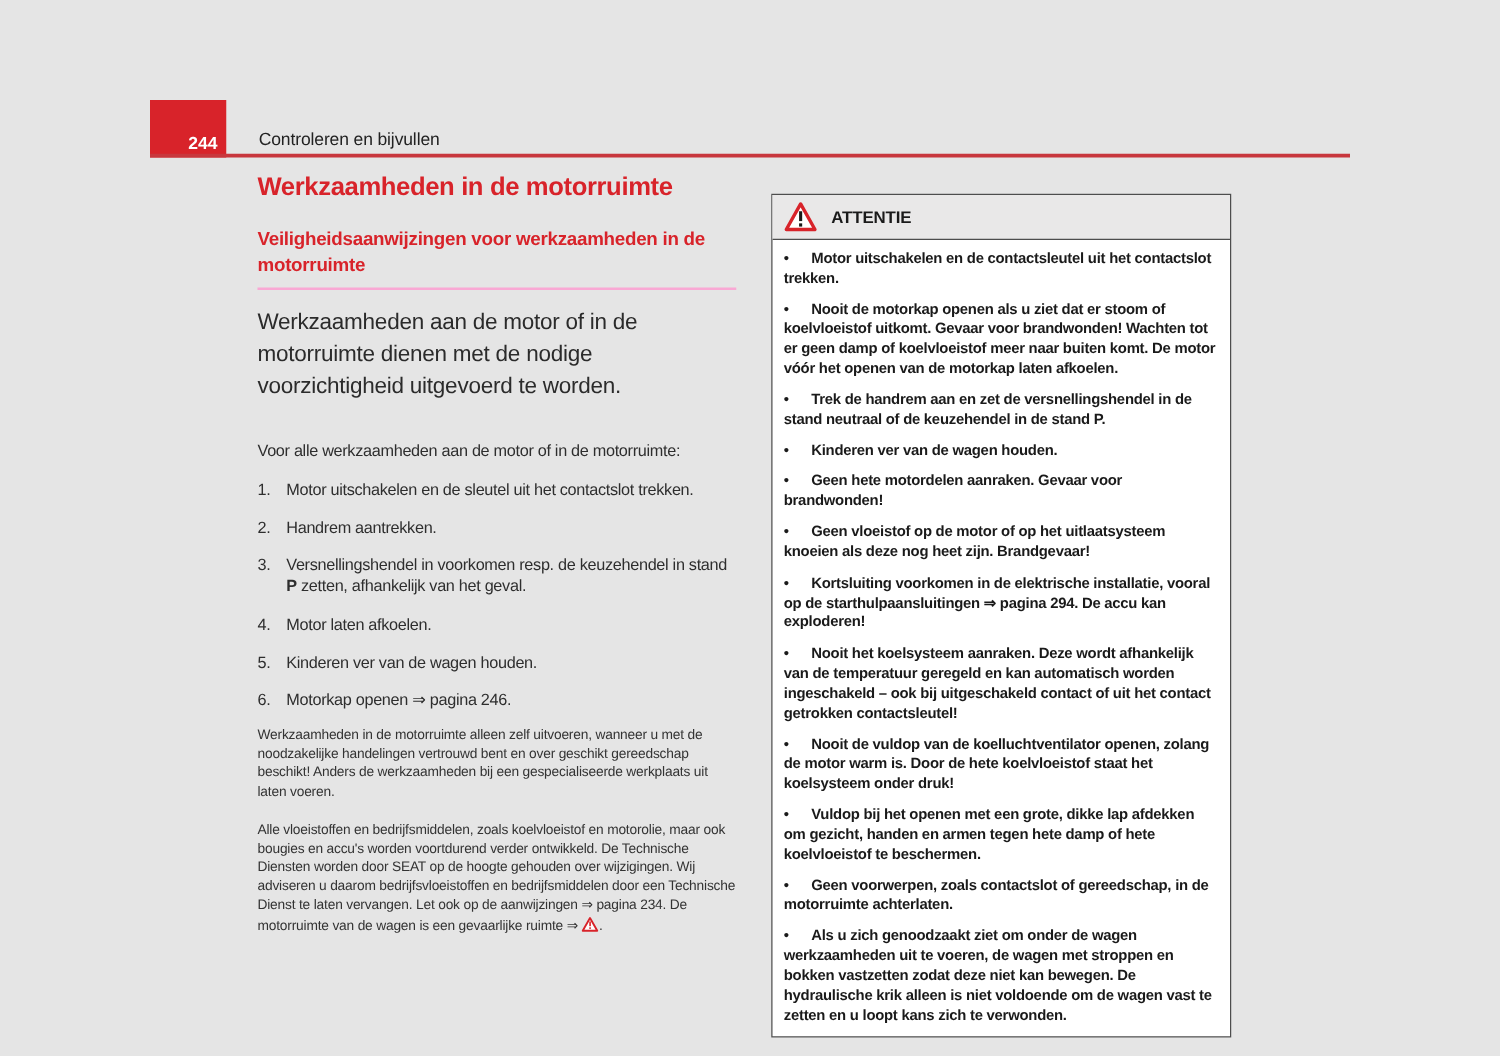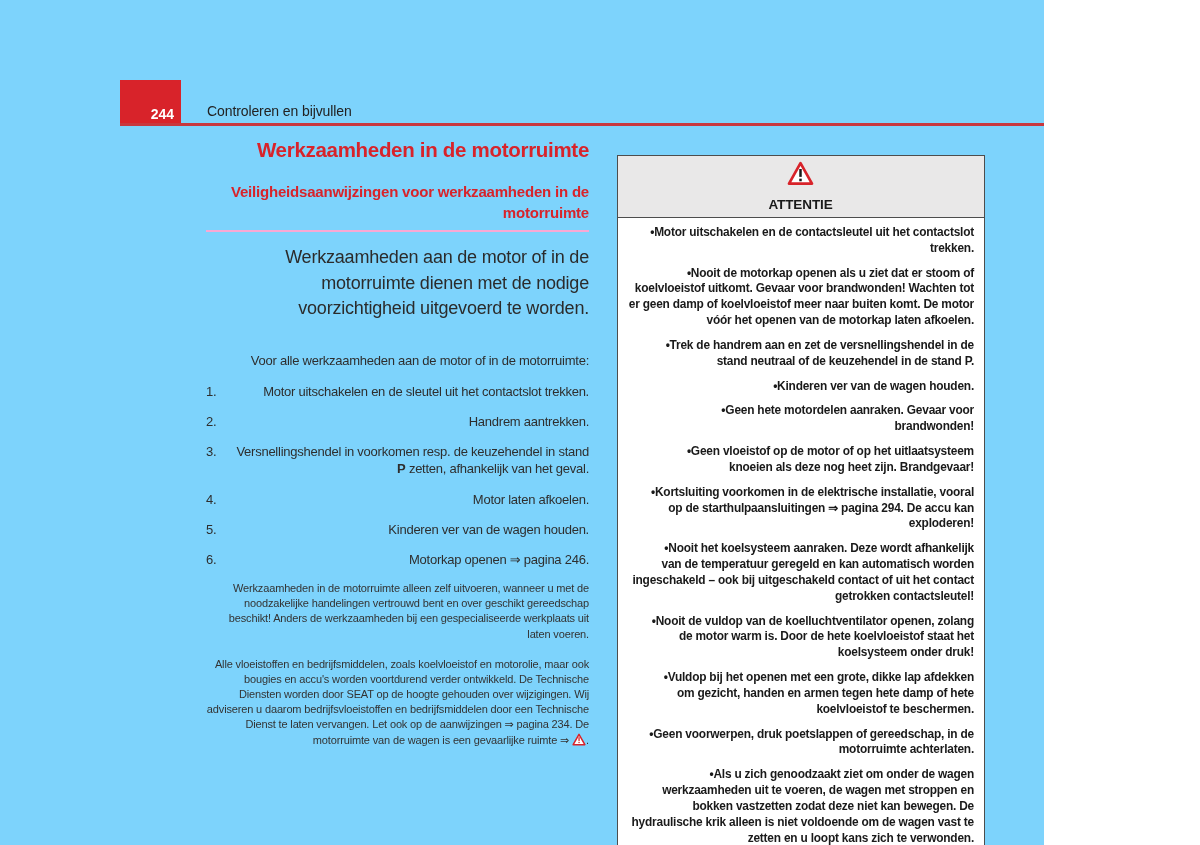--- a/index.html
+++ b/index.html
@@ -1,18 +1,18 @@
 <!DOCTYPE html>
 <html><head>
 <meta charset="utf-8">
 <style>
   html,body { margin:0; padding:0; background:#ffffff; }
   .page {
-    position:relative; width:1044px; height:845px; background:#7dd3fc;
-    font-family:"Liberation Sans", sans-serif; color:#2e2e2e; overflow:hidden;text-align:right;
+    position:relative; width:1200px; height:845px; background:#e5e5e5;
+    font-family:"Liberation Sans", sans-serif; color:#2e2e2e; overflow:hidden;
   }
   
   .page-number-box {
     position:absolute; left:120px; top:80px; width:61px; height:46px;
     background:#d8232a; display:flex; align-items:flex-end; justify-content:flex-end;
     box-sizing:border-box; padding:0 7px 4px 0;
   }
   .page-number { color:#ffffff; font-weight:bold; font-size:14px; }
   .header-title {
     position:absolute; left:207px; top:103px;
@@ -53,21 +53,20 @@
   }
   
   .warning-box {
     position:absolute; left:617px; top:155px; width:368px; box-sizing:border-box;
     border:1px solid #4d4d4d; background:#ffffff;
   }
   .warning-header {
     display:flex; align-items:center; gap:11px;
     background:#e9e8e8; border-bottom:1px solid #4d4d4d;
     padding:5px 10px 5px 9px;
-    flex-direction:column;
   }
   .warning-title { font-size:13.5px; font-weight:bold; color:#1a1a1a; letter-spacing:-0.1px; }
   .warning-body { padding:7px 10px 9px 9px; }
   .warning-intro {
     margin:0 0 9px 0; font-size:11.9px; font-weight:bold; color:#1a1a1a;
     line-height:1.33; letter-spacing:-0.2px;
   }
   ul.warning-bullets { margin:0; padding:0; list-style:none; }
   ul.warning-bullets li {
     margin-bottom:9px; font-size:11.9px; font-weight:bold; color:#1a1a1a;
@@ -145,21 +144,21 @@
           <li><span>Geen vloeistof op de motor of op het uitlaatsysteem knoeien als deze nog heet zijn. Brandgevaar!</span></li>
 
           <li><span>Kortsluiting voorkomen in de elektrische installatie, vooral op de starthulpaansluitingen ⇒ pagina 294. De accu kan exploderen!</span></li>
 
           <li><span>Nooit het koelsysteem aanraken. Deze wordt afhankelijk van de tem­peratuur geregeld en kan automatisch worden ingeschakeld – ook bij uit­geschakeld contact of uit het contact getrokken contactsleutel!</span></li>
 
           <li><span>Nooit de vuldop van de koelluchtventilator openen, zolang de motor warm is. Door de hete koelvloeistof staat het koelsysteem onder druk!</span></li>
 
           <li><span>Vuldop bij het openen met een grote, dikke lap afdekken om gezicht, handen en armen tegen hete damp of hete koelvloeistof te beschermen.</span></li>
 
-          <li><span>Geen voorwerpen, druk poetslappen of gereedschap, in de motor­ruimte achterlaten.</span></li>
+          <li><span>Geen voorwerpen, zoals contactslot of gereedschap, in de motor­ruimte achterlaten.</span></li>
 
           <li><span>Als u zich genoodzaakt ziet om onder de wagen werkzaamheden uit te voeren, de wagen met stroppen en bokken vastzetten zodat deze niet kan bewegen. De hydraulische krik alleen is niet voldoende om de wagen vast te zetten en u loopt kans zich te verwonden.</span></li>
         </ul>
     </div>
 
   </div>
 
 </div>
 
 </body></html>

